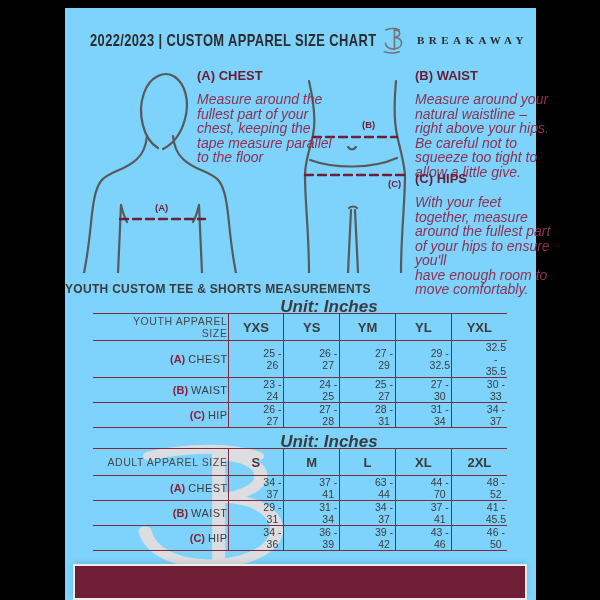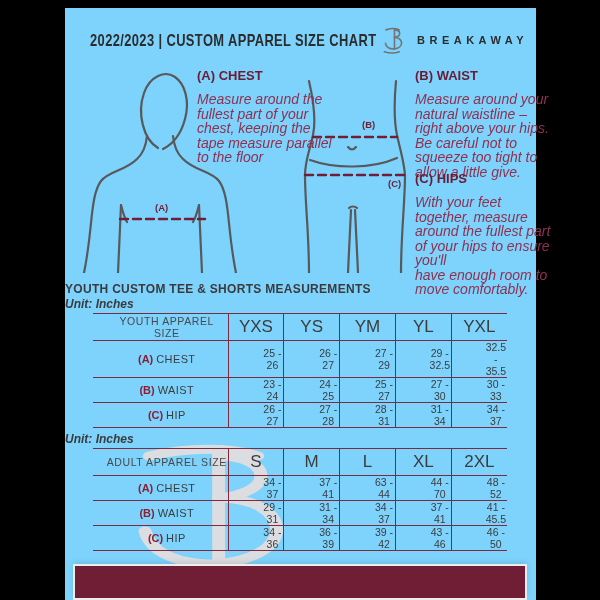--- a/index.html
+++ b/index.html
@@ -6,47 +6,47 @@
   body{width:600px;height:600px;background:#000;position:relative;overflow:hidden;
        font-family:"Liberation Sans",sans-serif;}
   .page{position:absolute;left:65px;top:8px;width:471px;height:600px;background:#7dd3fc;}
 
   
   .hdr-title{position:absolute;left:25px;top:23px;font-size:17px;font-weight:700;
     color:#2c2c2e;letter-spacing:.5px;transform:scaleX(.76);transform-origin:0 50%;
     white-space:nowrap;}
   .logo{position:absolute;left:314px;top:16px;width:32px;height:32px;color:#737477;}
   .brand{position:absolute;left:352px;top:26px;font-size:11px;font-weight:700;
-    color:#2c2c2e;letter-spacing:4.5px;white-space:nowrap;}
+    color:#2c2c2e;letter-spacing:4.5px;white-space:nowrap;font-family:Liberation Serif, serif;}
 
   
   .fig{position:absolute;}
   .fig path{fill:none;stroke:#58595b;stroke-width:2.2;stroke-linecap:round;}
   .fig .dash{stroke:#701d36;stroke-width:2.4;stroke-dasharray:8 5;}
   .marker{position:absolute;font-size:9.5px;font-weight:700;color:#701d36;}
 
   .guide-h{position:absolute;font-size:13px;font-weight:700;color:#6b1b34;white-space:nowrap;}
   .guide-b{position:absolute;font-size:14px;font-style:italic;color:#8e3150;
     line-height:14.5px;white-space:pre-line;width:160px;}
 
   
   .sec-title{position:absolute;left:0;width:471px;text-align:left;font-size:12px;
     font-weight:700;color:#3b3b3d;letter-spacing:.3px;}
-  .sec-unit{position:absolute;left:0;width:528px;text-align:left;font-size:12px;
+  .sec-unit{position:absolute;left:0;width:528px;text-align:center;font-size:17px;
     font-style:italic;font-weight:700;color:#3b3b3d;}
   table.size{position:absolute;left:28px;width:414px;border-collapse:collapse;
     table-layout:fixed;}
   table.size tr{border-top:1.5px solid #7b2a40;}
   table.size tr:last-child{border-bottom:1.5px solid #7b2a40;}
   table.size th,table.size td{border-left:1.5px solid #7b2a40;padding:0;
     text-align:center;color:#3c3c3e;}
-  table.size th:first-child,table.size td:first-child{border-left:none;text-align:center;
+  table.size th:first-child,table.size td:first-child{border-left:none;text-align:right;
     padding-left:13px;}
   table.size col.lbl{width:135px;}
-  table.size thead th{height:26px;font-size:17px;font-weight:400;text-align:center;}
+  table.size thead th{height:26px;font-size:13px;font-weight:700;text-align:center;}
   table.size thead th:first-child{font-weight:400;font-size:10.5px;letter-spacing:.6px;
     color:#48484a;}
   table.size tbody td{height:22px;font-size:10.5px;padding-left:33px;}
   table.size td .mk{color:#8a1f38;font-weight:700;font-size:11px;}
   table.size td .lb{font-size:11px;letter-spacing:.4px;}
 
   
   .watermark{position:absolute;left:28px;top:415px;width:260px;height:180px;
     color:#dcdde0;z-index:0;}
   .above{z-index:1;}

